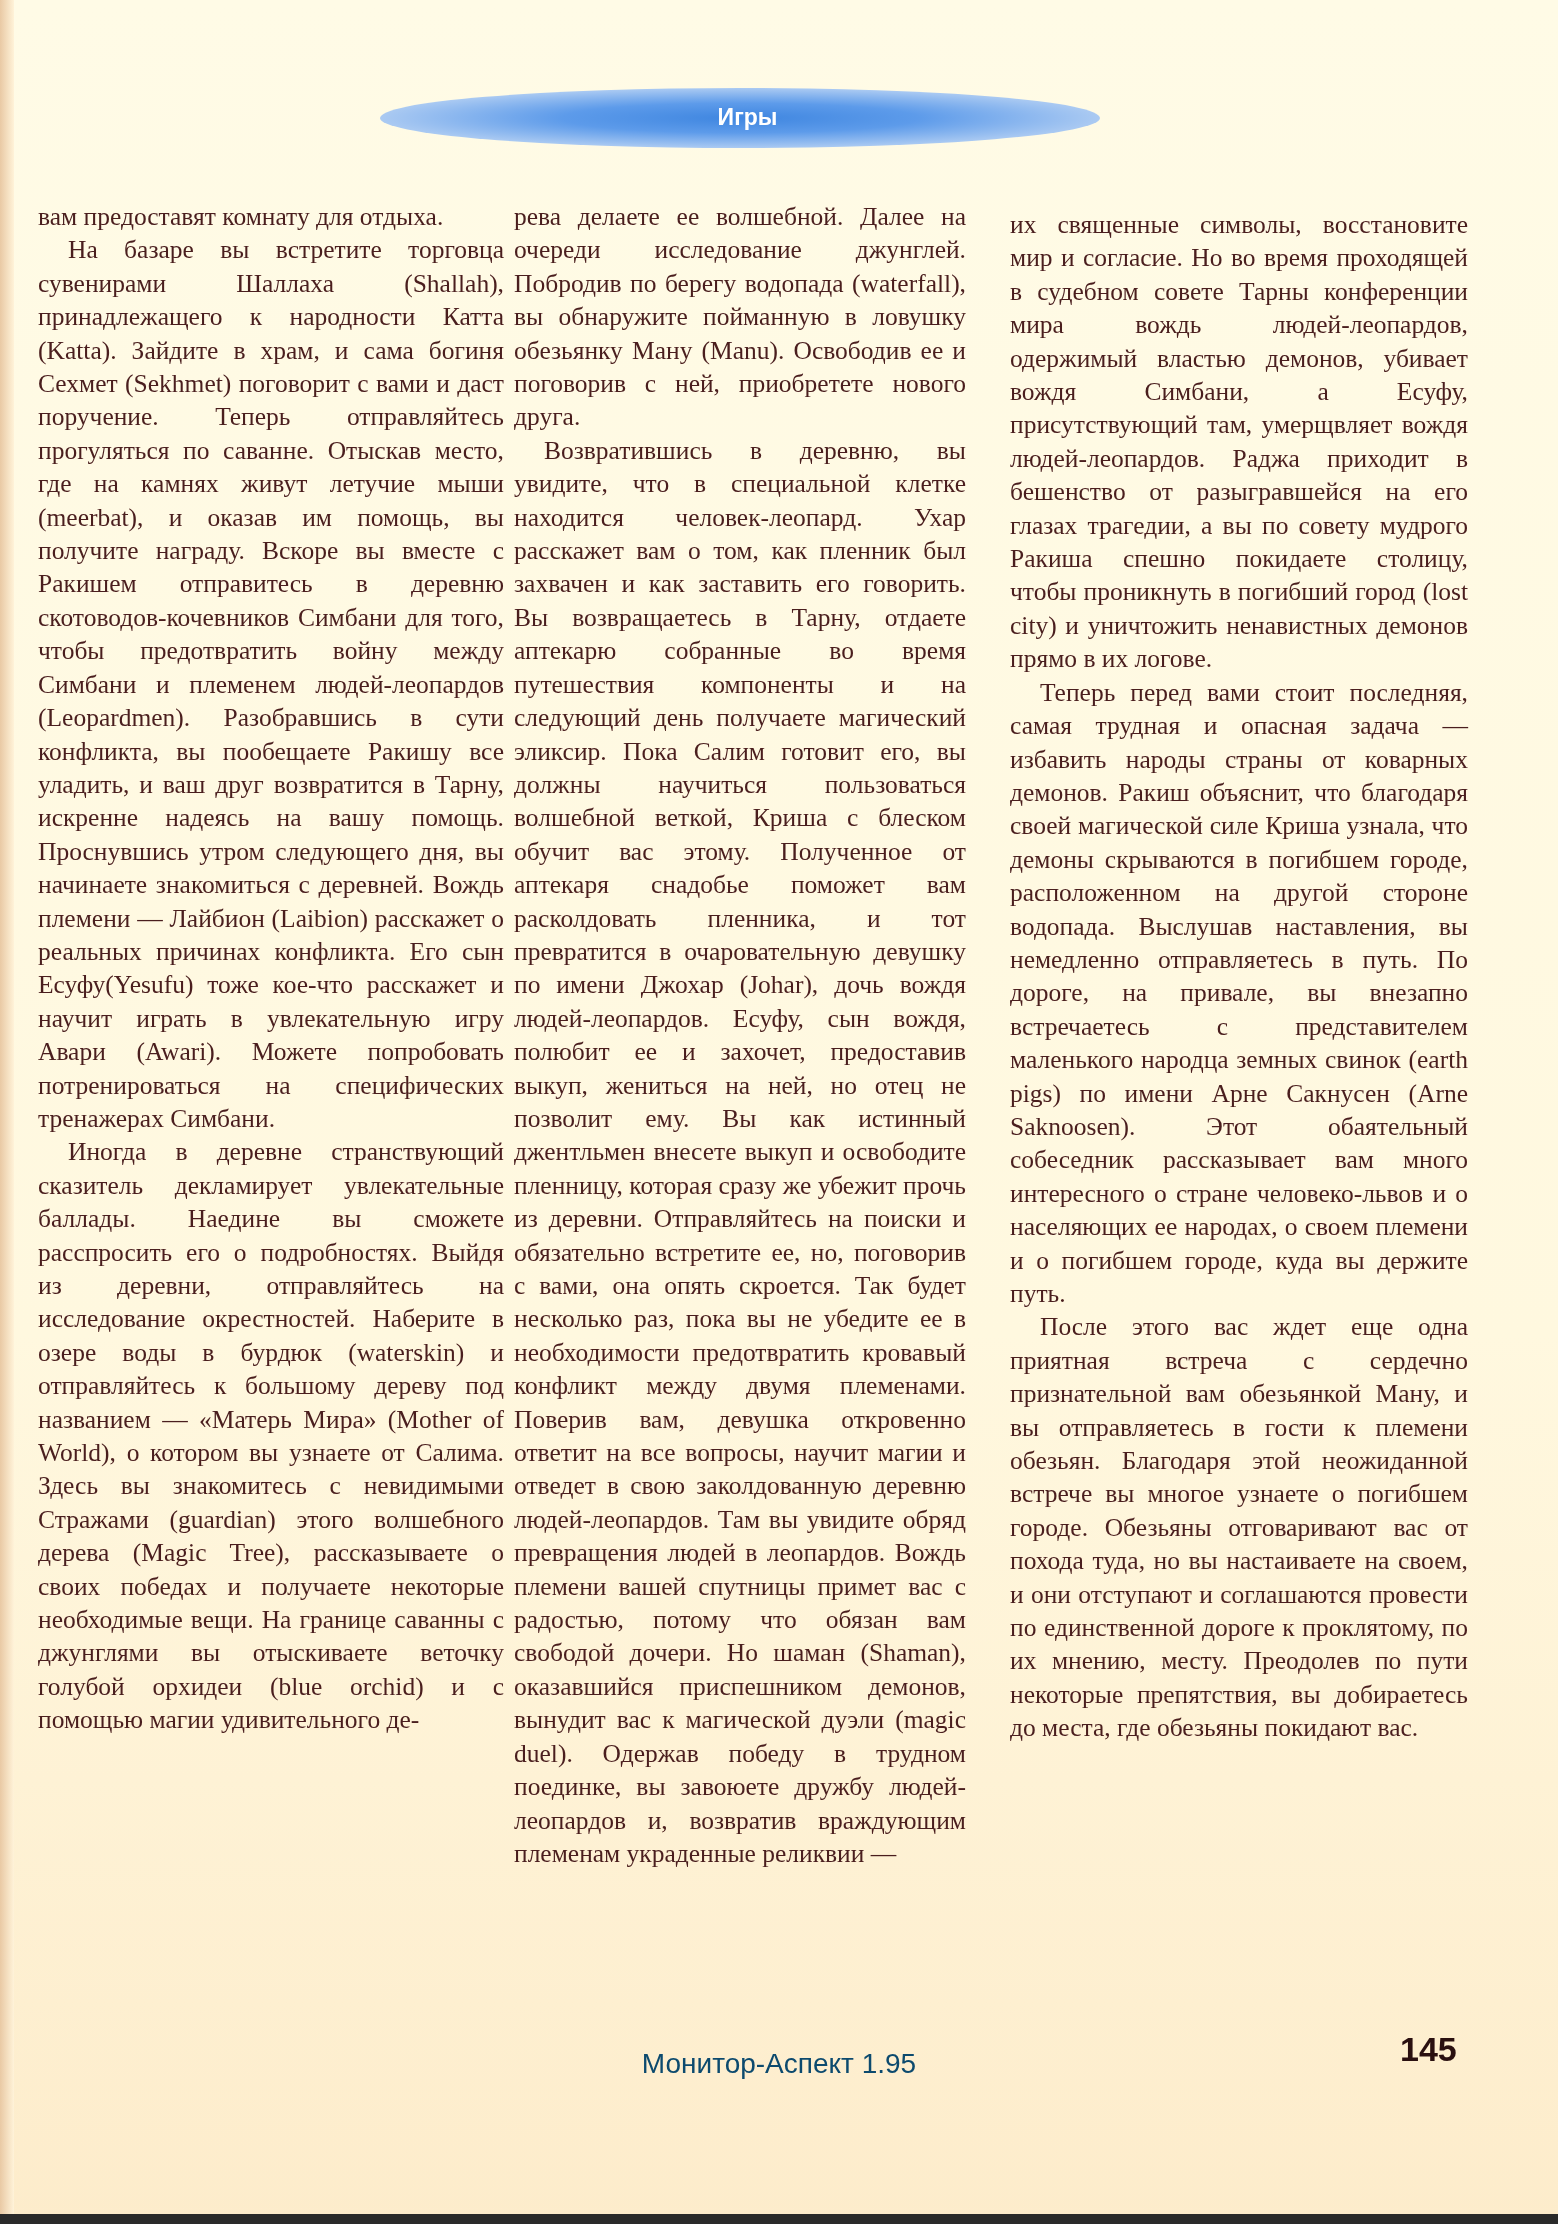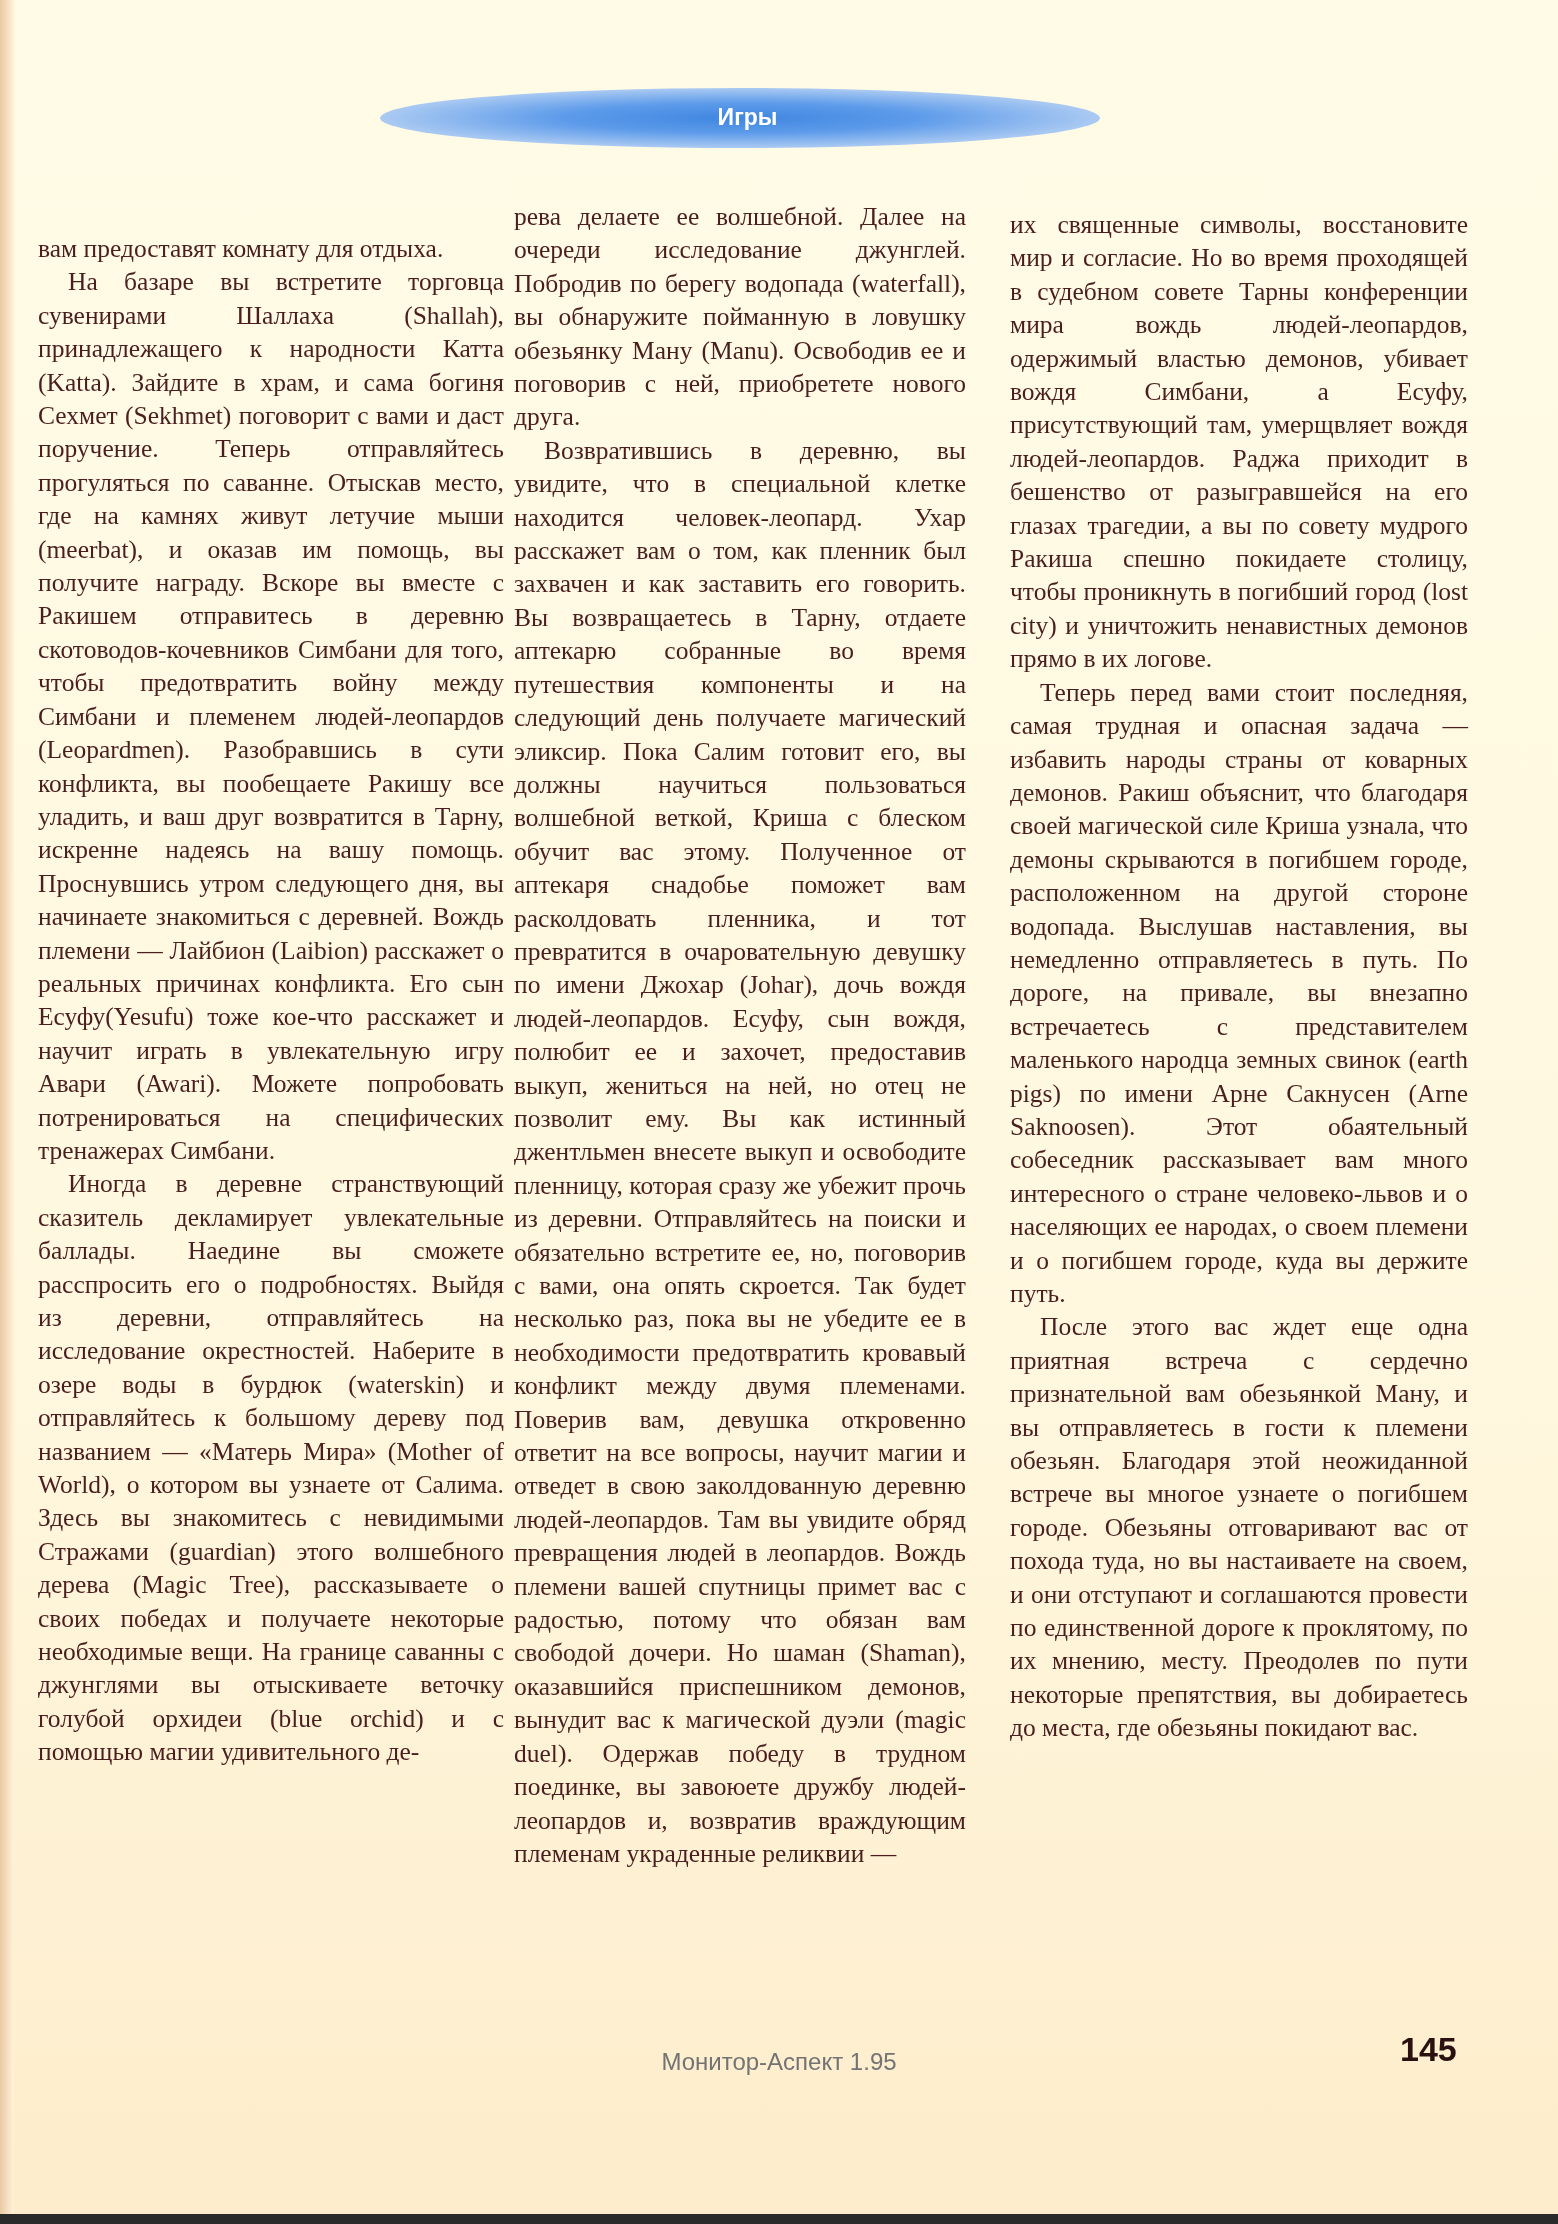--- a/index.html
+++ b/index.html
@@ -11,25 +11,25 @@
   .bottom-shadow { position:absolute; left:0; right:0; bottom:0; height:10px; background:#2a2a2a; }
   .section-pill { position:absolute; left:380px; top:88px; width:720px; height:60px;
                   border-radius:50%;
                   background: radial-gradient(ellipse at center,#3f86e0 0%,#5d9bea 35%,#a9c9f2 70%,rgba(255,255,255,0) 100%); }
   .section-title { position:absolute; left:15px; right:0; top:16px; text-align:center;
                    color:#fff; font-family:"Liberation Sans","DejaVu Sans",sans-serif;
                    font-weight:bold; font-size:23px; }
   .col { position:absolute; top:200px; font-size:25.5px; line-height:33.4px; text-align:justify; }
   .col p { margin:0; text-indent:30px; hyphens:manual; }
   .col p.cont { text-indent:0; }
-  #col1 { left:38px; width:466px;margin-top:32px; }
+  #col1 { left:38px; width:466px; }
   #col2 { left:514px; width:452px; }
   #col3 { left:1010px; width:458px;margin-top:8px; }
   .footer-title { position:absolute; left:0; right:0; top:2048px; text-align:center;
-                  font-family:"Liberation Sans","DejaVu Sans",sans-serif; font-size:24px; color:#737373; }
+                  font-family:"Liberation Sans","DejaVu Sans",sans-serif; font-size:28px; color:#0c4a6e; }
   .page-number { position:absolute; left:1400px; top:2030px; font-family:"Liberation Sans","DejaVu Sans",sans-serif;
                  font-weight:bold; font-size:34px; color:#2a1010; }
 </style>
 </head>
 <body>
 
 <div class="edge-left"></div>
 
 <div class="section-pill">
   <div class="section-title">Игры</div>

